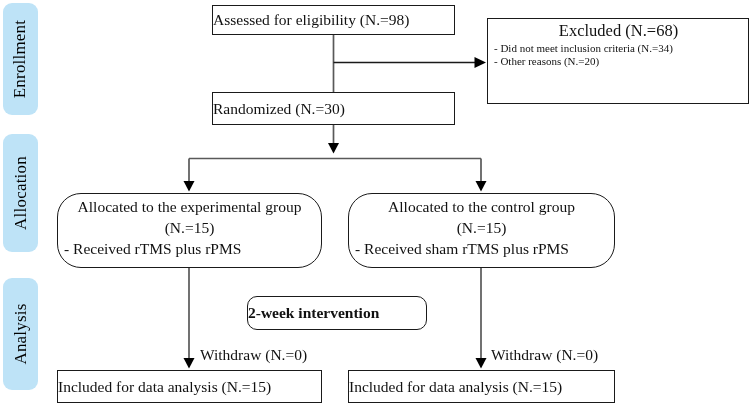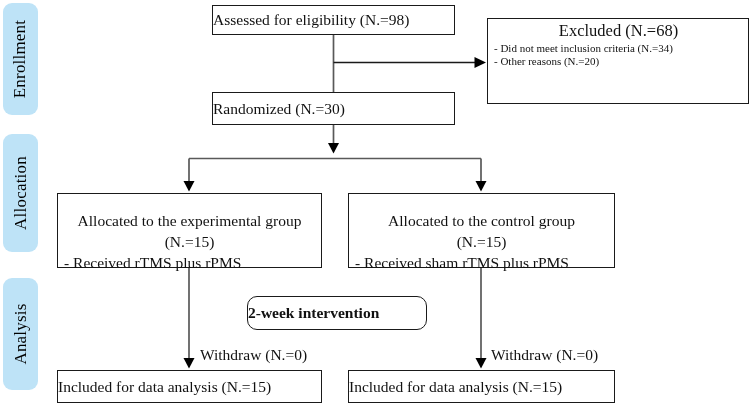--- a/index.html
+++ b/index.html
@@ -32,21 +32,21 @@
     border:1.5px solid #1a1a1a;
     box-sizing:border-box;
     font-size:15.5px;
     text-align:center;
   }
   .box.center{display:flex;align-items:center;justify-content:flex-start;}
   .rounded{border-radius:10px;}
   .excluded{padding:2px 5px 2px 6px;}
   .excluded .title{font-size:16.5px;line-height:1.25;}
   .excluded .reason{font-size:11px;text-align:left;line-height:1.24;white-space:nowrap;}
-  .alloc{padding-top:17px;line-height:1.35;}
+  .alloc{padding-top:3px;line-height:1.35;border-radius:24px;}
   .alloc .sub{text-align:left;padding-left:6px;white-space:nowrap;}
   .withdraw-label{
     position:absolute;
     font-size:15.5px;
     white-space:nowrap;
     margin-top:12px;
   }
 </style>
 </head>
 <body>

